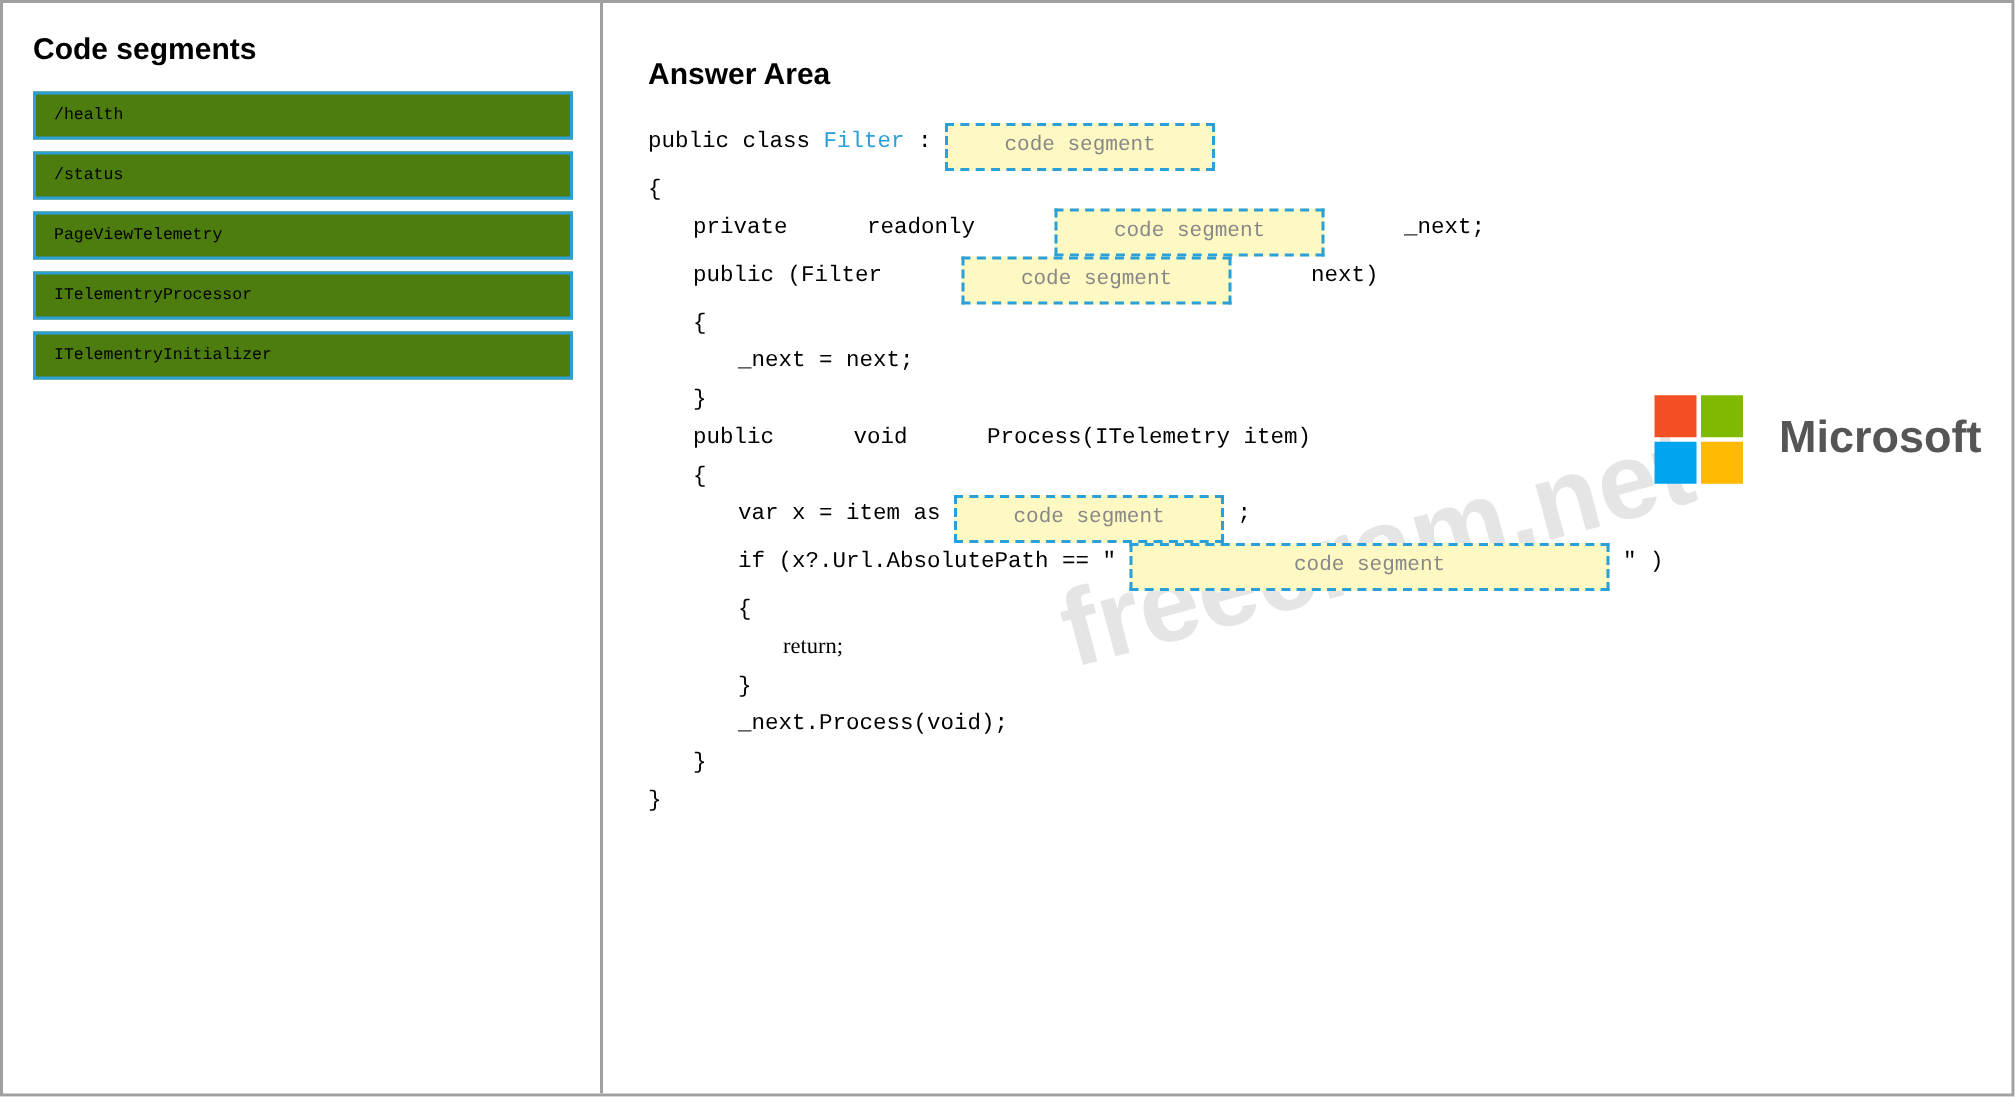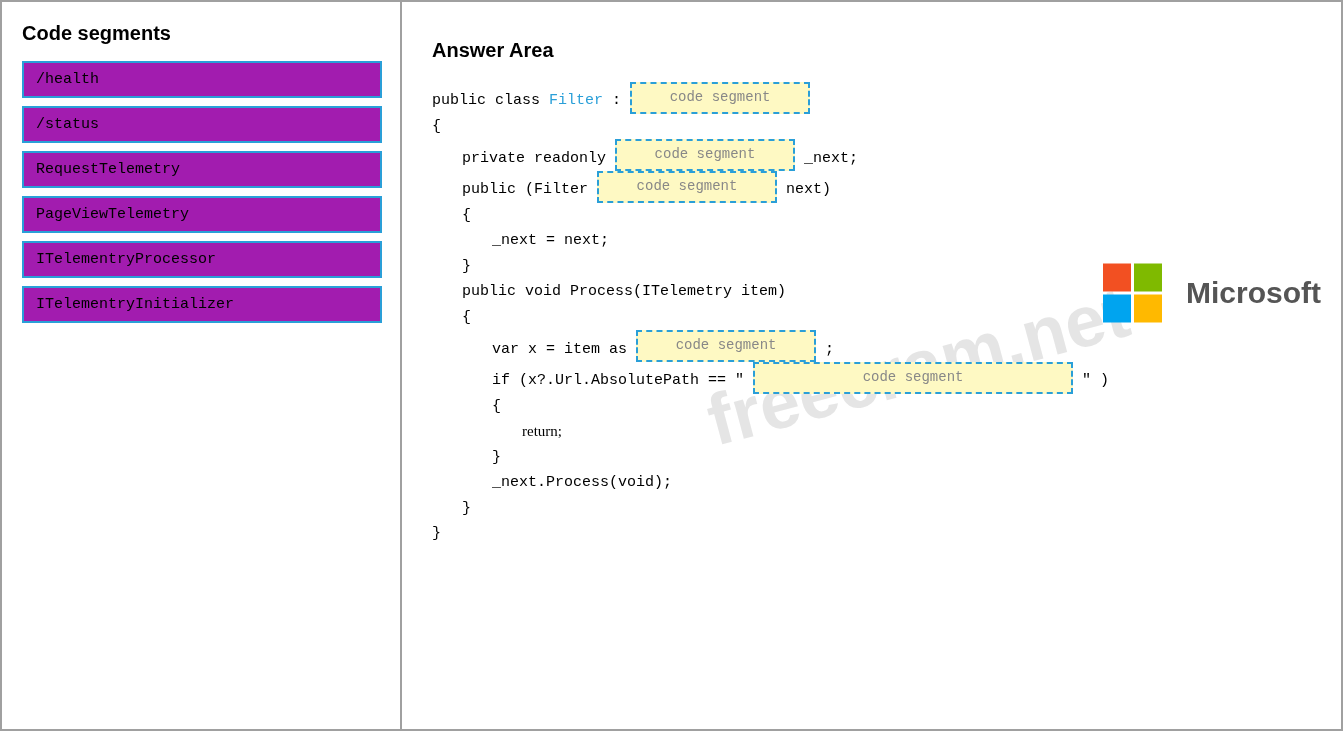--- a/index.html
+++ b/index.html
@@ -35,23 +35,23 @@
       font-weight: bold;
       margin-bottom: 16px;
       color: #000;
     }
 
     .code-segment-item {
       border: 2px solid #2a9fd8;
       padding: 8px 12px;
       margin-bottom: 8px;
       font-family: 'Courier New', Courier, monospace;
-      font-size: 15px;
-      color: #000;
-      background: #a21caf;
+      font-size: 11px;
+      color: #000;
+      background: #4d7c0f;
       cursor: grab;
       width: 360px;
     }
 
     
     .right-panel {
       flex: 1;
       padding: 37px 30px;
       position: relative;
       overflow: hidden;
@@ -68,21 +68,21 @@
       font-family: 'Courier New', Courier, monospace;
       font-size: 15px;
       line-height: 1.7;
       color: #000;
       position: relative;
       z-index: 2;
     }
 
     .code-line {
       display: flex;
-      align-items: flex-end;
+      align-items: flex-start;
       flex-wrap: nowrap;
       white-space: nowrap;
     }
 
     .kw {
       color: #000;
     }
 
     .kw-teal {
       color: #2a9fd8;
@@ -97,21 +97,21 @@
       background: #fef9c3;
       display: inline-block;
       min-width: 180px;
       text-align: center;
     }
 
     .code-segment-box-wide {
       min-width: 320px;
     }
 
-    .indent1 { padding-left: 30px; }
+    .indent1 { padding-left: 30px; gap: 44px; }
     .indent2 { padding-left: 60px; }
     .indent3 { padding-left: 90px; font-family: Liberation Serif, serif; }
 
     
     .watermark {
       position: absolute;
       top: 50%;
       left: 55%;
       transform: translate(-50%, -50%) rotate(-15deg);
       font-size: 72px;
@@ -162,23 +162,20 @@
   <div class="left-panel">
     <div class="panel-title">Code segments</div>
 
     <div class="code-segment-item">
       <span>/health</span>
     </div>
     <div class="code-segment-item">
       <span>/status</span>
     </div>
     <div class="code-segment-item">
-      <span>RequestTelemetry</span>
-    </div>
-    <div class="code-segment-item">
       <span>PageViewTelemetry</span>
     </div>
     <div class="code-segment-item">
       <span>ITelementryProcessor</span>
     </div>
     <div class="code-segment-item">
       <span>ITelementryInitializer</span>
     </div>
   </div>
 

